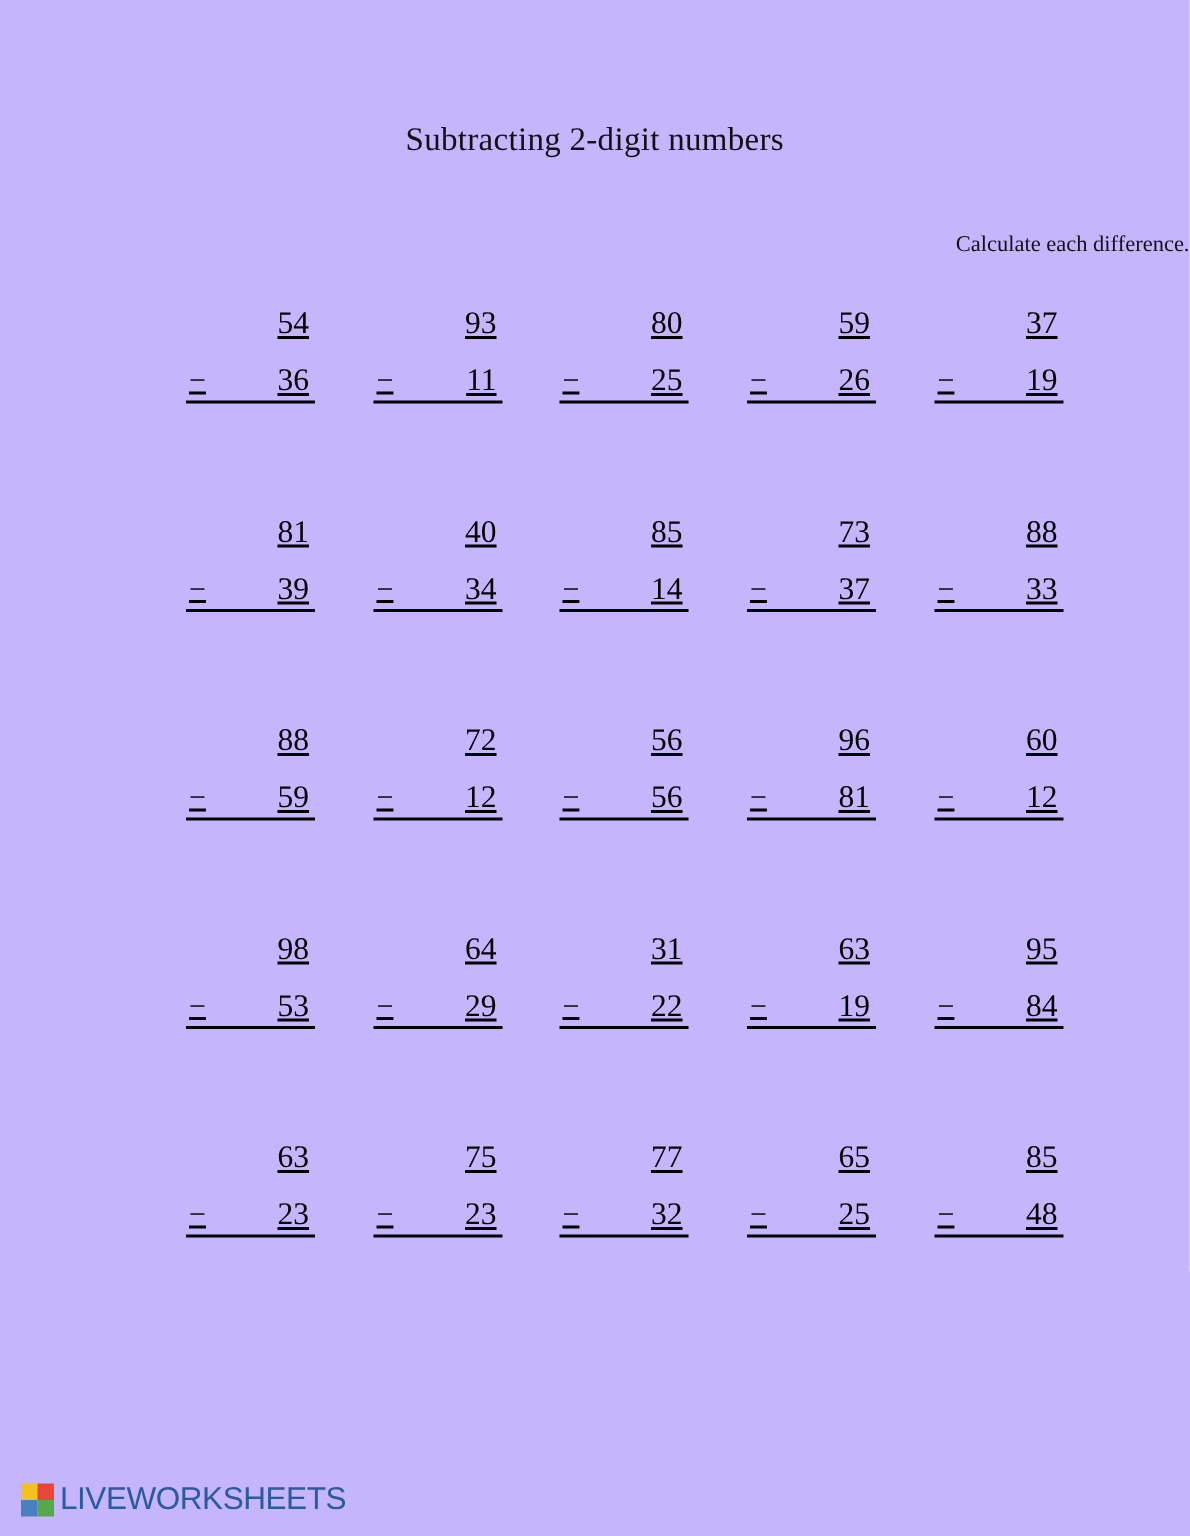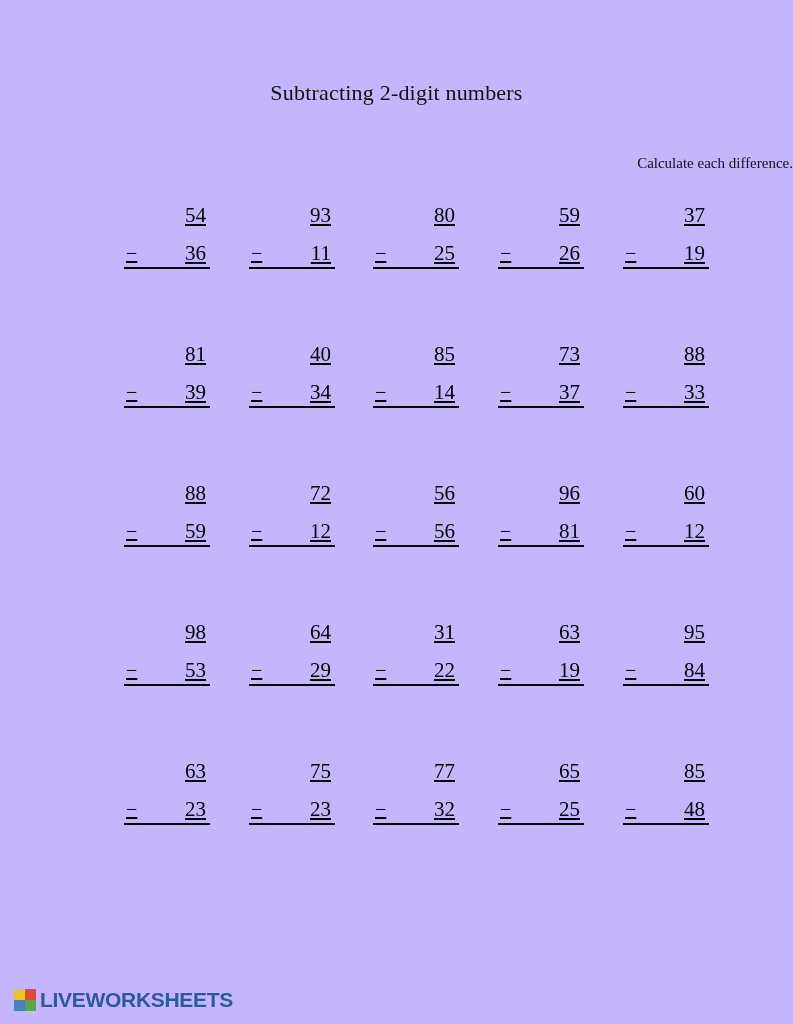--- a/index.html
+++ b/index.html
@@ -152,21 +152,21 @@
     grid-template-columns: 11px 11px;
     grid-template-rows: 11px 11px;
     margin-right: 4px;
   }
   .lm1 { background: #f3c220; }
   .lm2 { background: #e8463a; }
   .lm3 { background: #4a7fc1; }
   .lm4 { background: #56a94b; }
   .logo-text {
     font-family: "Liberation Sans", sans-serif;
-    font-weight: bold;
+    font-weight: normal;
     font-size: 21px;
     color: #2a5b9b;
     letter-spacing: -0.3px;
   }
 </style>
 </head>
 <body>
 
 <div class="sheet">
 

